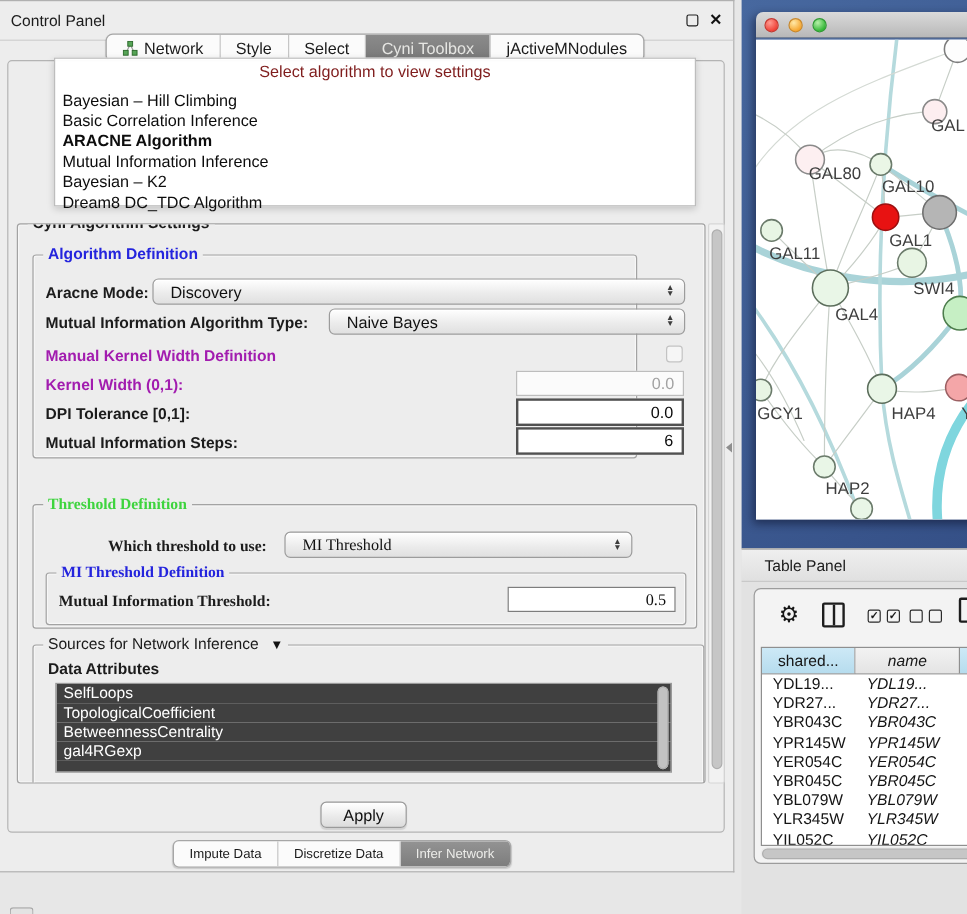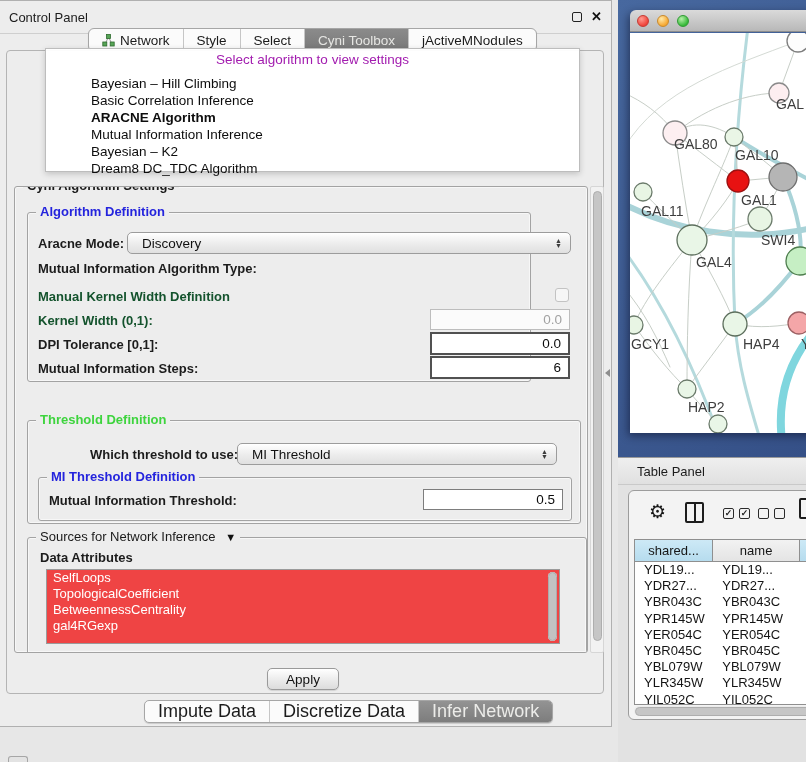--- a/index.html
+++ b/index.html
@@ -28,35 +28,35 @@
   .net-icon{width:13px;height:13px;margin-right:5px;}
 
   
   .content-panel{position:absolute;left:6px;top:49px;width:598px;height:644px;
     border:1px solid #b4b4b4;border-radius:4px;background:#ededed;}
 
   
   .algo-popup{position:absolute;left:45px;top:47px;width:535px;height:124px;
     background:rgba(255,255,255,.96);border:1px solid #bdbdbd;z-index:40;
     box-shadow:0 2px 6px rgba(0,0,0,.18);}
-  .algo-placeholder{text-align:center;color:#a21caf;font-size:13.5px;padding-top:3px;}
+  .algo-placeholder{text-align:center;color:#7f1d1d;font-size:13.5px;padding-top:3px;}
   .algo-items{margin-top:8px;}
-  .algo-item{font-size:13.5px;color:#0d0d0d;padding:1px 0 1px 6px;line-height:15px;margin-left:39px;}
+  .algo-item{font-size:13.5px;color:#0d0d0d;padding:1px 0 1px 6px;line-height:15px;}
   .algo-bold{font-weight:700;}
 
   
   .groupbox{position:absolute;border:1px solid #a3a3a3;border-radius:3px;
     box-shadow:inset 0 0 0 1px rgba(255,255,255,.55);}
   .grouptitle{position:absolute;top:-8px;left:8px;background:#ededed;
     padding:0 4px;font-size:13px;font-weight:700;line-height:14px;}
   .t-black{color:#1a1a1a;} .t-blue{color:#2424dd;} .t-green{color:#3ed43e;}
 
   .settings-box{left:14px;top:185px;width:574px;height:467px;overflow:hidden;}
   .flabel{position:absolute;font-size:13px;font-weight:700;color:#1c1c1c;white-space:nowrap;}
-  .flabel.disabled{color:#14532d;}
+  .flabel.disabled{color:#a21caf;}
 
   .combo{position:absolute;height:22px;border:1px solid #9c9c9c;border-radius:5px;
     background:linear-gradient(#ffffff,#ececec 55%,#e0e0e0);
     box-shadow:inset 0 1px 0 #fff;display:flex;align-items:center;
     font-size:13.5px;color:#111;padding-left:14px;}
   .combo .stepper{margin-left:auto;margin-right:8px;display:flex;flex-direction:column;
     font-size:7px;line-height:5px;color:#3c3c3c;}
 
   .tfield{position:absolute;height:21px;background:#fff;font-size:13.5px;color:#0c0c0c;
     display:flex;align-items:center;justify-content:flex-end;padding-right:7px;}
@@ -65,42 +65,42 @@
   .tfield.disabled{border:1px solid #bdbdbd;background:#fbfbfb;color:#a2a2a2;}
   .checkbox{position:absolute;width:14px;height:14px;border:1px solid #c3c3c3;
     border-radius:3px;background:#f6f6f6;}
 
   .hub-row{position:absolute;font-size:13.5px;color:#141414;font-weight:400;}
   .tri-right{font-size:12px;margin-left:10px;color:#111;}
   .tri-down{font-size:11px;margin-left:6px;color:#111;}
 
   
   .attr-listbox{position:absolute;background:#fff;border:1px solid #9a9a9a;overflow:hidden;}
-  .attr-item{height:16px;background:#ef4444;color:#fff;font-size:13px;
+  .attr-item{height:16px;background:#404040;color:#fff;font-size:13px;
     line-height:16px;padding-left:6px;white-space:nowrap;}
   .attr-filler{height:10px;}
   .attr-scroll{position:absolute;right:2px;top:2px;bottom:2px;width:9px;
     background:#ececec;border-radius:5px;}
   .attr-scroll .thumb{position:absolute;left:0;top:0;width:9px;height:100%;
     background:#c2c2c2;border-radius:5px;border:1px solid #ababab;}
 
   
   .vscroll{position:absolute;left:590px;top:185px;width:14px;height:467px;
     background:#f2f2f2;border:1px solid #d6d6d6;border-radius:2px;}
   .vscroll .thumb{position:absolute;left:1.5px;top:4px;width:9px;height:450px;
     background:#c6c6c6;border-radius:5px;border:1px solid #aeaeae;}
 
   .apply-btn{position:absolute;left:267px;top:667px;width:72px;height:22px;
     border:1px solid #9a9a9a;border-radius:5px;font-size:13.5px;color:#111;
     background:linear-gradient(#ffffff,#e9e9e9 60%,#dcdcdc);
     display:flex;align-items:center;justify-content:center;box-shadow:0 1px 1px rgba(0,0,0,.12);}
 
   .bottom-tabbar{position:absolute;left:144px;top:699px;height:23px;display:inline-flex;
     background:#fbfbfb;border:1px solid #a6a6a6;border-radius:5px;overflow:hidden;
-    font-size:18px;color:#1b1b1b;box-shadow:0 1px 1px rgba(0,0,0,.15);}
+    font-size:11px;color:#1b1b1b;box-shadow:0 1px 1px rgba(0,0,0,.15);}
   .bottom-tabbar .tabseg.selected{background:linear-gradient(#939393,#7d7d7d);color:#eceme9;color:#ecece9;}
 
   
   .desktop{position:absolute;left:618px;top:0;width:188px;height:457px;
     background:linear-gradient(135deg,#47689f,#355087);}
   .net-window{position:absolute;left:630px;top:10px;width:200px;height:423px;
     border-radius:6px 6px 0 0;box-shadow:-2px 3px 8px rgba(0,0,20,.45);}
   .net-titlebar{position:absolute;left:0;top:0;right:0;height:22px;
     background:linear-gradient(#dadada,#b8b8b8);border-bottom:1px solid #8d8d8d;
     border-radius:6px 6px 0 0;display:flex;align-items:center;padding-left:7px;gap:8px;}
@@ -132,21 +132,21 @@
   .doc-icon{position:absolute;left:170px;top:7px;width:16px;height:21px;border:2.2px solid #1d1d1d;border-radius:2px;background:#f3f3f3;}
   .doc-icon:before{content:"";position:absolute;right:-2px;top:-2px;width:7px;height:7px;
     background:#f3f3f3;border-left:2.2px solid #1d1d1d;border-bottom:2.2px solid #1d1d1d;}
 
   .ttable{position:absolute;left:5px;top:48px;right:-30px;bottom:14px;background:#fff;
     border:1px solid #8f8f8f;overflow:hidden;}
   .thead{display:flex;height:22px;border-bottom:1px solid #8f8f8f;font-size:13px;color:#161616;}
   .thcell{display:flex;align-items:center;justify-content:center;border-right:1px solid #8f8f8f;
     background:linear-gradient(#f2f2f2,#e4e4e4);}
   .thcell.accent{background:linear-gradient(#cde9f6,#b6dcee);text-align:right;}
-  .c0{width:83px;} .c1{width:92px;} .c2{width:70px;}
+  .c0{width:83px;} .c1{width:92px;font-style:italic;} .c2{width:70px;}
   .trow{display:flex;height:16.2px;font-size:13px;color:#141414;}
   .tcell{padding-left:9px;white-space:nowrap;overflow:hidden;}
   .hscroll{position:absolute;left:5px;bottom:3px;width:196px;height:10px;background:#ececec;border-radius:5px;}
   .hscroll .thumb{position:absolute;left:1px;top:0.5px;width:182px;height:9px;background:#c6c6c6;
     border:1px solid #aeaeae;border-radius:5px;}
 
   .mini-dock-icon{position:absolute;left:8px;top:756px;width:20px;height:10px;
     border:1px solid #a6a6a6;border-bottom:none;border-radius:3px 3px 0 0;background:#e3e3e3;}
 </style>
 </head>
@@ -209,20 +209,27 @@
       <span class="flabel" style="left:10px;top:23px;">Aracne Mode:</span>
       <div class="combo" style="left:99px;top:19px;width:444px;">
         <span>Discovery</span>
         <span class="stepper">
             <span>▲</span>
             <span>▼</span>
           </span>
       </div>
 
       <span class="flabel" style="left:10px;top:48px;">Mutual Information Algorithm Type:</span>
+      <div class="combo" style="left:246px;top:44px;width:297px;">
+        <span>Naive Bayes</span>
+        <span class="stepper">
+            <span>▲</span>
+            <span>▼</span>
+          </span>
+      </div>
 
       <span class="flabel disabled" style="left:10px;top:76px;">Manual Kernel Width Definition</span>
       <span class="checkbox" style="left:527px;top:75px;"></span>
 
       <span class="flabel disabled" style="left:10px;top:100px;">Kernel Width (0,1):</span>
       <div class="tfield disabled" style="left:402px;top:96px;width:140px;">
         <span>0.0</span>
       </div>
 
       <span class="flabel" style="left:10px;top:124px;">DPI Tolerance [0,1]:</span>
@@ -230,25 +237,25 @@
         <span>0.0</span>
       </div>
 
       <span class="flabel" style="left:10px;top:148px;">Mutual Information Steps:</span>
       <div class="tfield dark" style="left:402px;top:143px;width:140px;height:23px;">
         <span>6</span>
       </div>
     </div>
 
 
-    <div class="groupbox" style="left:12px;top:233px;width:554px;height:104px;">
+    <div class="groupbox" style="left:12px;top:233px;width:554px;height:104px;font-family:Liberation Serif, serif;">
       <span class="grouptitle t-green">Threshold Definition</span>
 
       <span class="flabel" style="left:62px;top:26px;">Which threshold to use:</span>
-      <div class="combo" style="left:209px;top:22px;width:320px;">
+      <div class="combo" style="left:209px;top:22px;width:290px;">
         <span>MI Threshold</span>
         <span class="stepper">
             <span>▲</span>
             <span>▼</span>
           </span>
       </div>
 
       <div class="groupbox" style="left:10px;top:56px;width:534px;height:44px;">
         <span class="grouptitle t-blue">MI Threshold Definition</span>
         <span class="flabel" style="left:10px;top:15px;">Mutual Information Threshold:</span>

